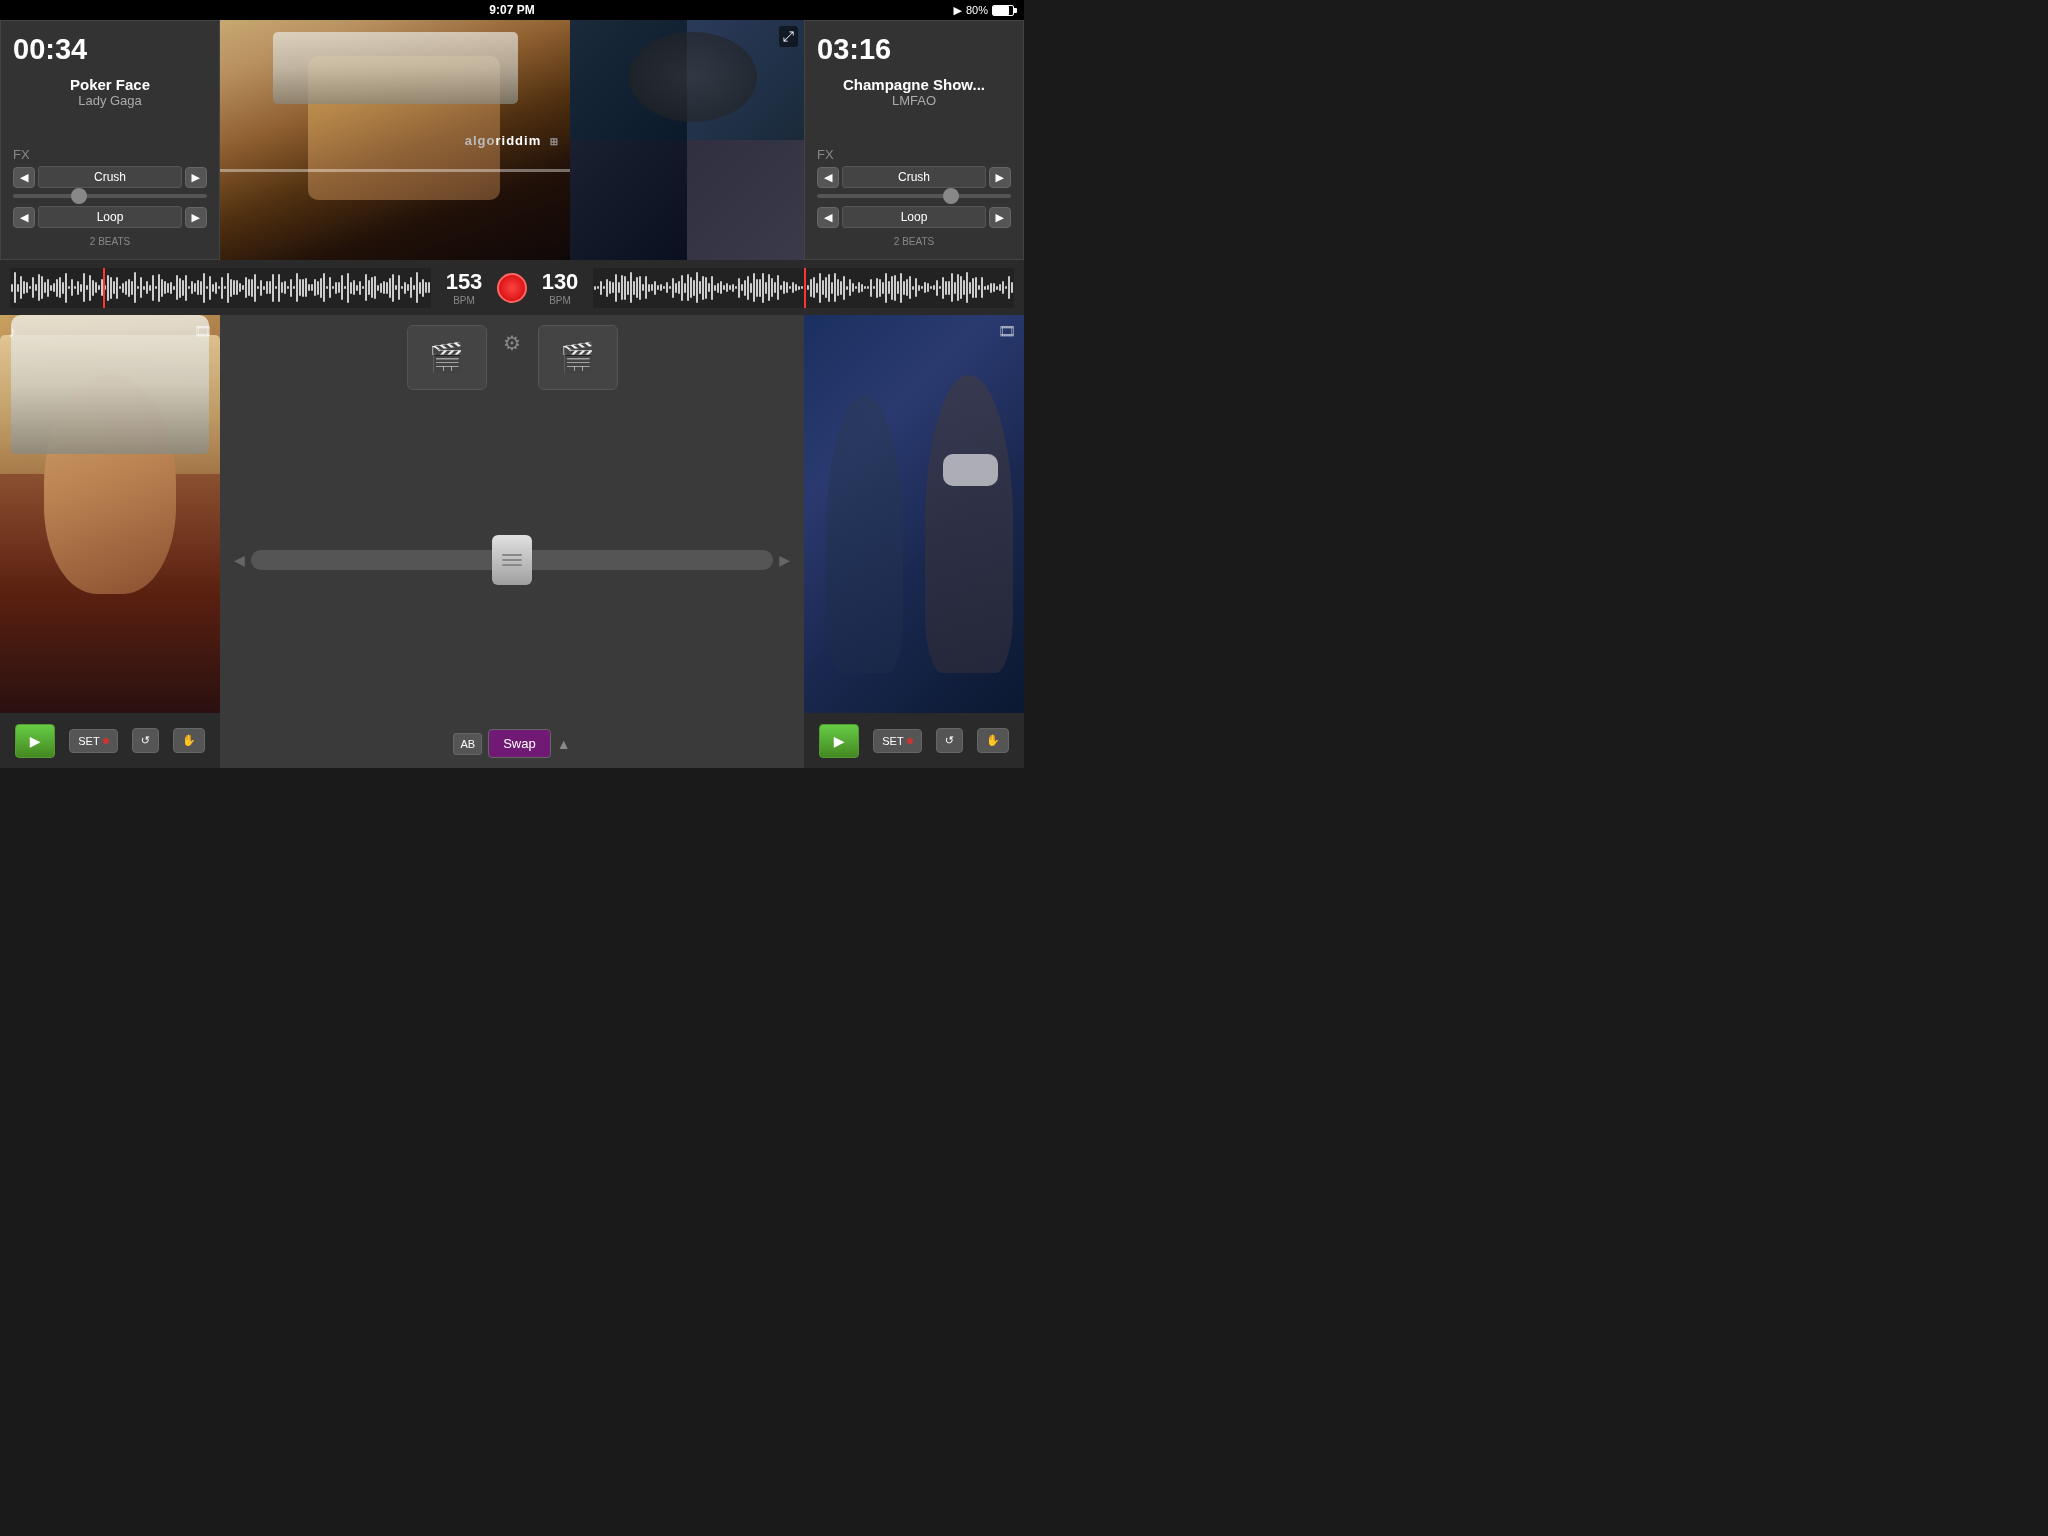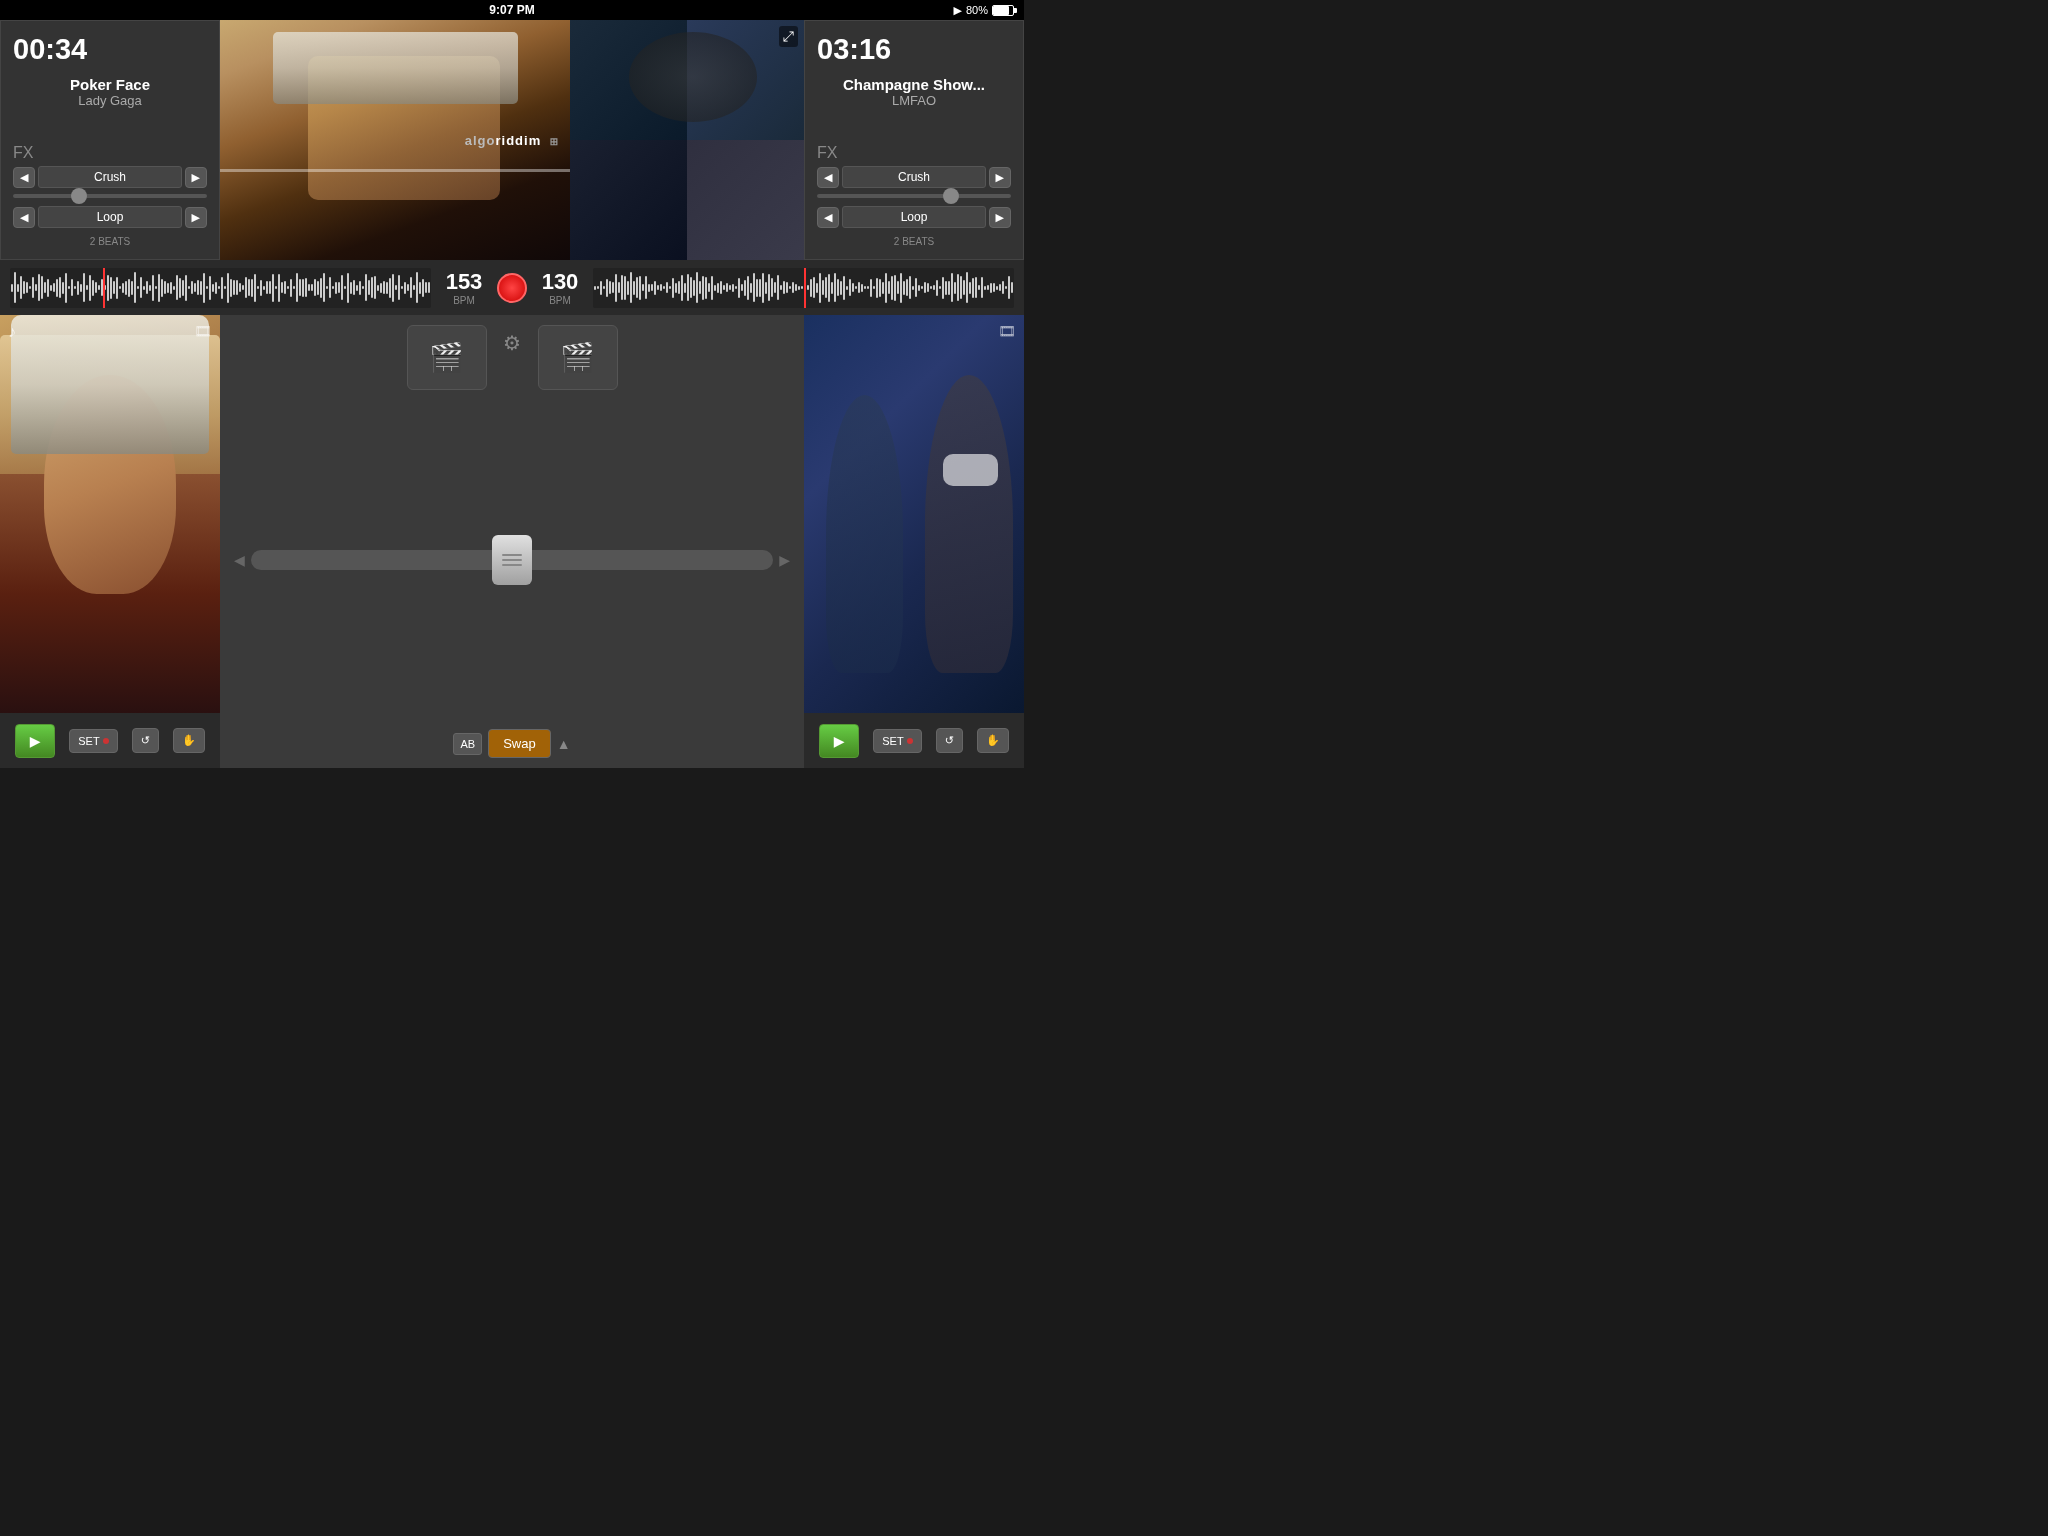--- a/index.html
+++ b/index.html
@@ -92,21 +92,21 @@
       text-align: center;
     }
     .deck-artist {
       color: #aaa;
       font-size: 13px;
       text-align: center;
       margin-bottom: 12px;
     }
     .fx-label {
       color: #888;
-      font-size: 16px;
+      font-size: 13px;
       margin-bottom: 4px;
       align-self: flex-start;
     }
     .fx-row {
       display: flex;
       align-items: center;
       width: 100%;
       margin-bottom: 6px;
     }
     .fx-btn {
@@ -451,21 +451,21 @@
     .ab-badge {
       background: #555;
       border: 1px solid #666;
       color: #fff;
       font-size: 11px;
       padding: 4px 6px;
       border-radius: 3px;
       cursor: pointer;
     }
     .swap-btn {
-      background: #a16207;
+      background: #701a75;
       border: 1px solid #666;
       color: #fff;
       font-size: 13px;
       padding: 6px 14px;
       border-radius: 4px;
       cursor: pointer;
     }
     .swap-chevron {
       color: #888;
       font-size: 14px;

